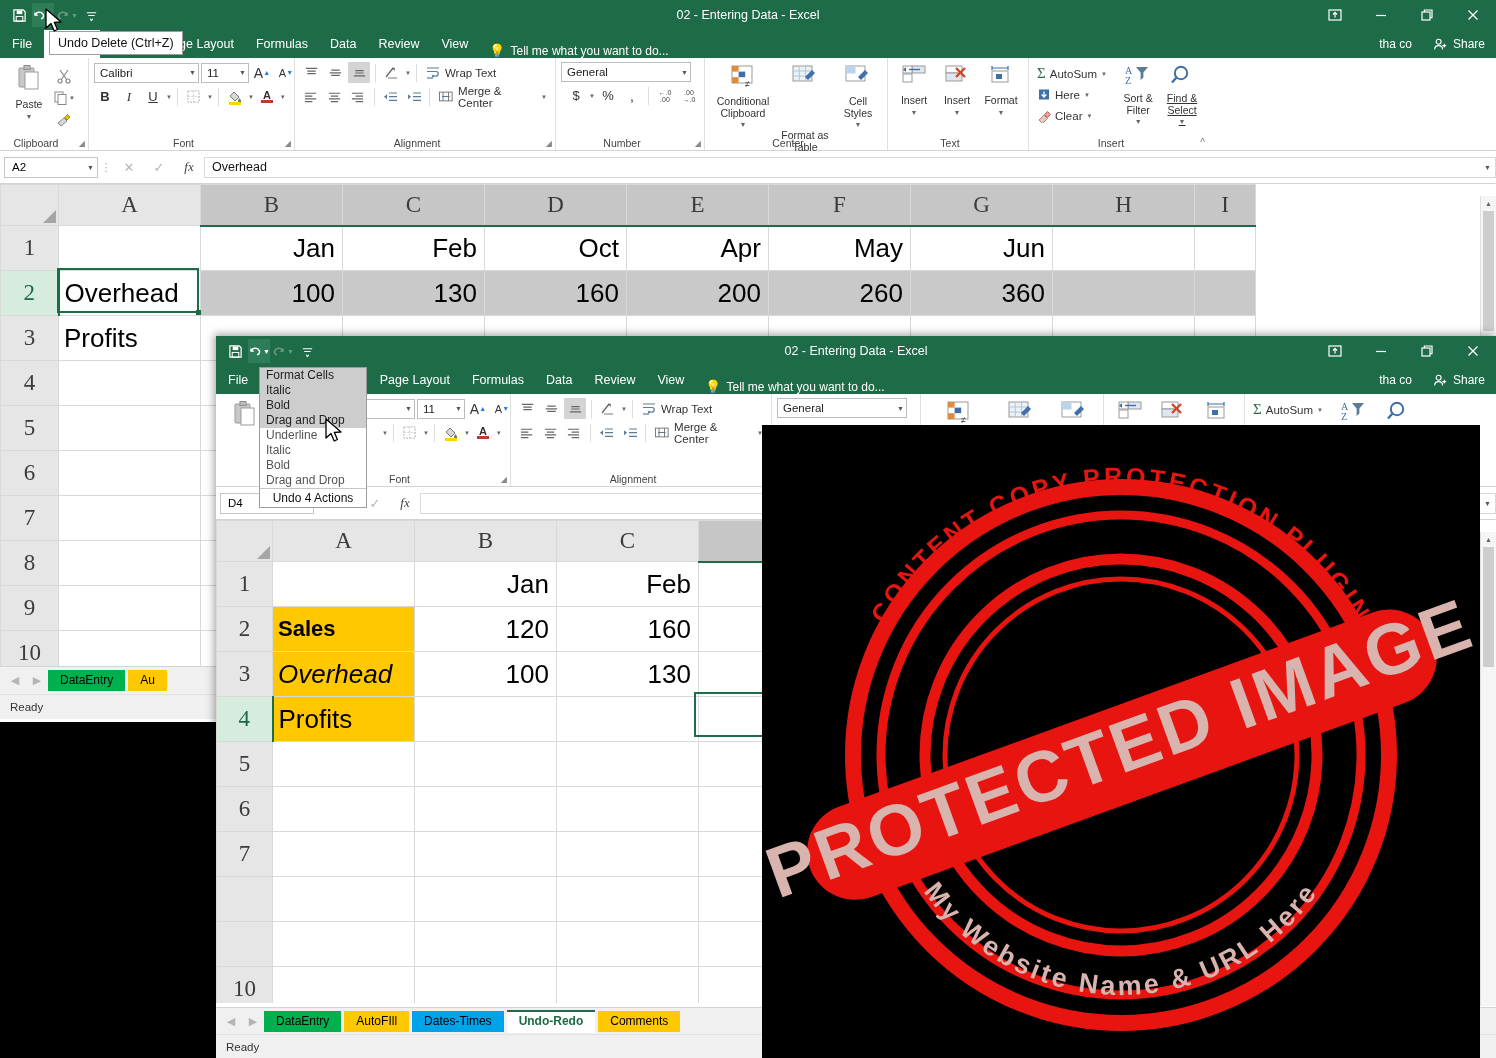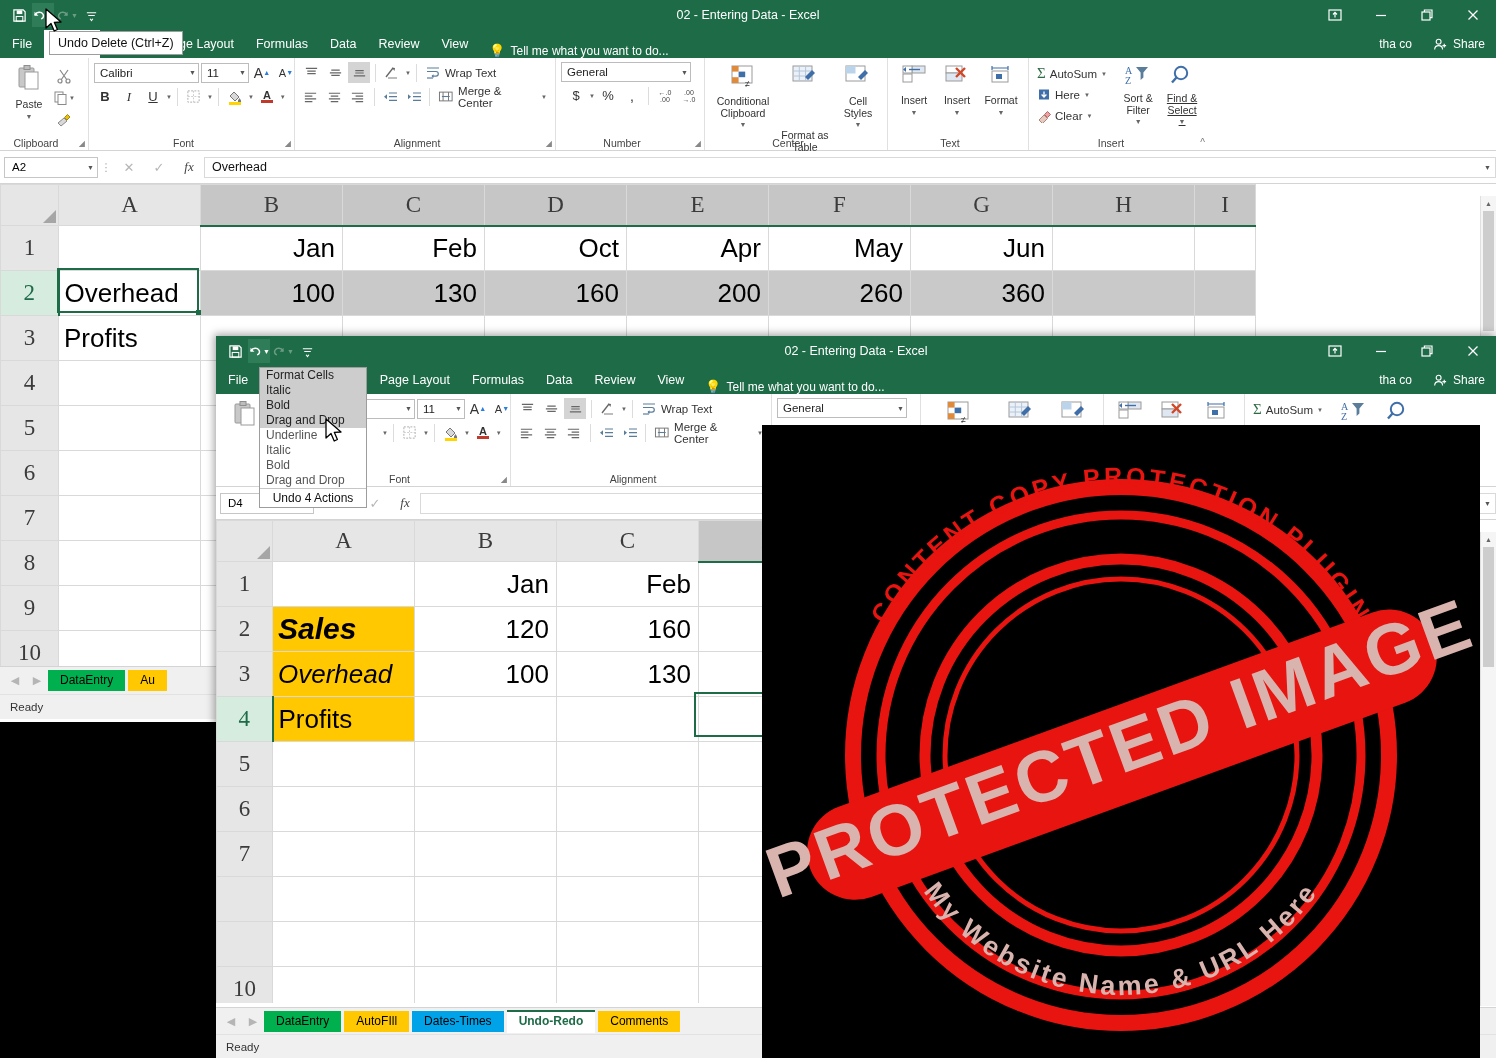--- a/index.html
+++ b/index.html
@@ -1111,21 +1111,21 @@
         <td class="cell num" style="font-size:26px;">Jan</td>
         <td class="cell num" style="font-size:26px;">Feb</td>
         <td class="cell"></td>
         <td class="cell"></td>
             <td class="cell"></td>
         <td class="cell"></td>
             <td class="cell"></td>
       </tr>
       <tr>
         <th class="rowh" style="height:44px;font-size:23px;">2</th>
-        <td class="cell txt yel b" style="font-size:30px;font-style:italic;">Sales</td>
+        <td class="cell txt yel b" style="font-size:22px;">Sales</td>
         <td class="cell num" style="font-size:26px;">120</td>
         <td class="cell num" style="font-size:26px;">160</td>
         <td class="cell"></td>
         <td class="cell"></td>
             <td class="cell"></td>
         <td class="cell"></td>
             <td class="cell"></td>
       </tr>
       <tr>
         <th class="rowh" style="height:44px;font-size:23px;">3</th>

